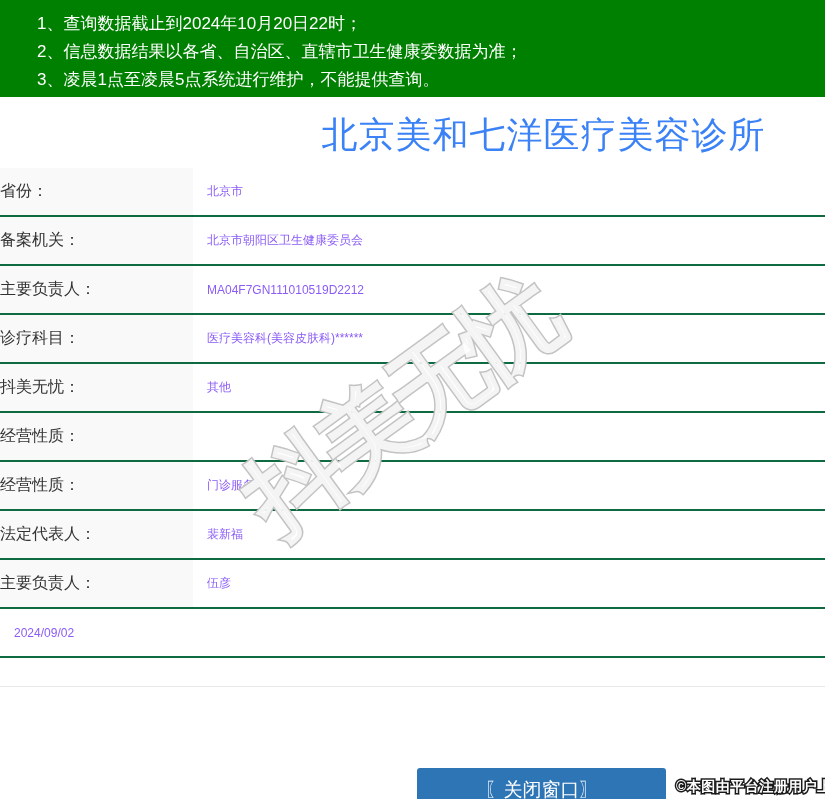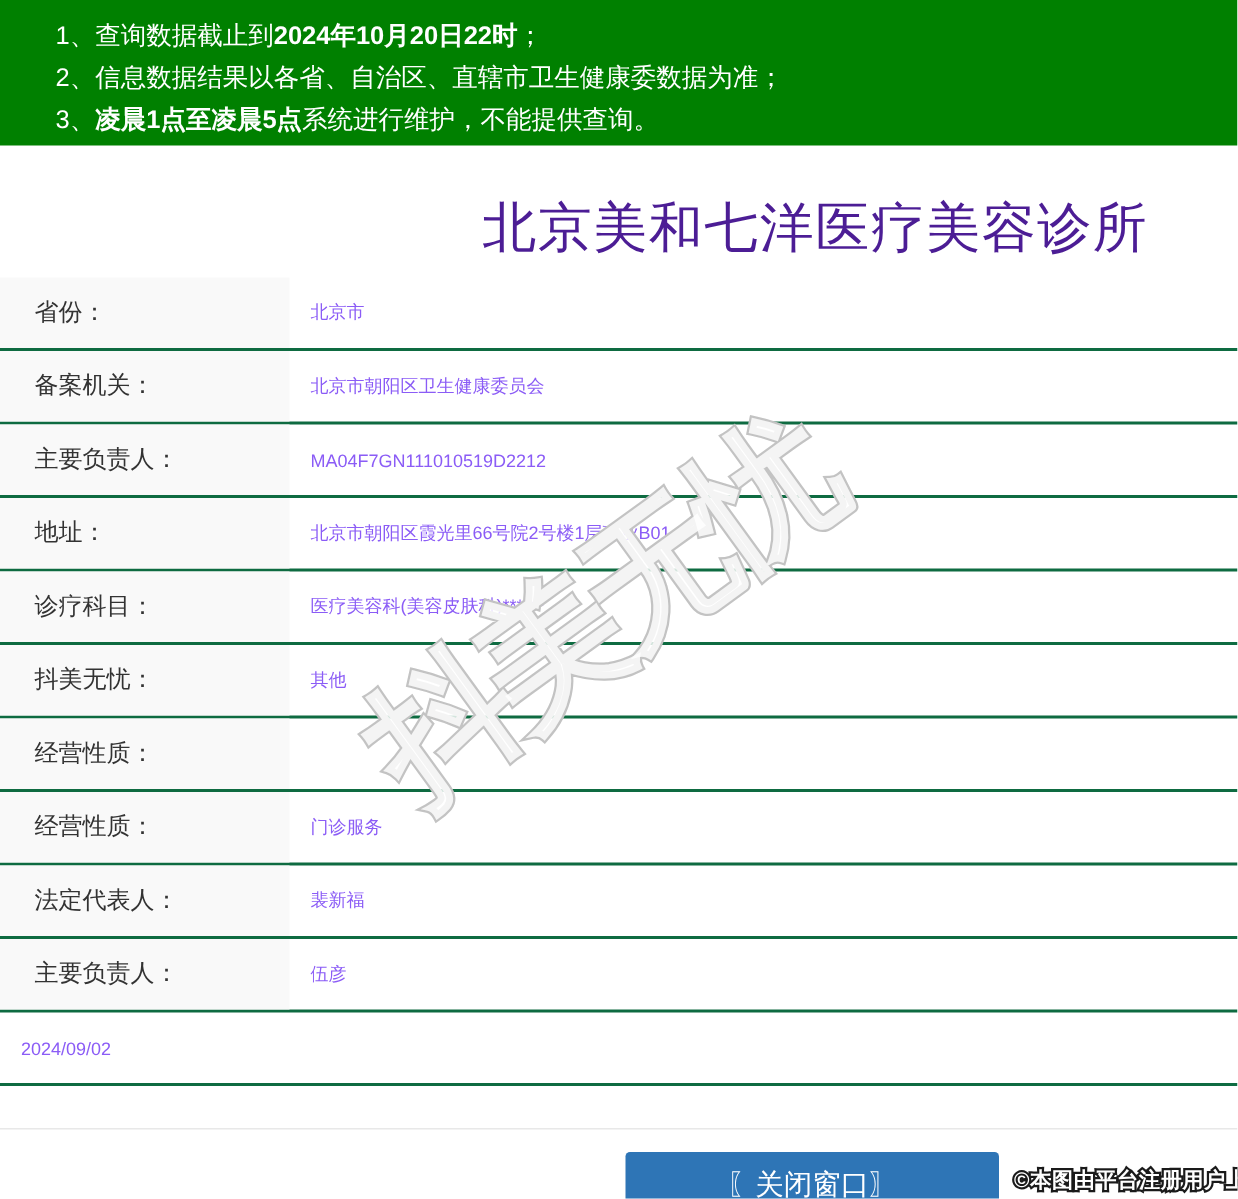--- a/index.html
+++ b/index.html
@@ -23,48 +23,47 @@
     width:825px;
     background:var(--banner-green);
     padding:10px 20px 3px 37px;
     color:#fff;
   }
   .notice-line{
     font-size:17px;
     line-height:28px;
     white-space:nowrap;
   }
-  .notice-line b{font-weight:bold;}
+  .notice-line b{font-weight:normal;}
   
   .title{
-    margin:36px 0 0 0;
+    margin:19px 0 0 0;
     padding-left:262px;
     text-align:center;
     font-size:36px;
     line-height:38px;
     font-weight:400;
-    color:#4c1d95;
+    color:#3b82f6;
     letter-spacing:1px;
     white-space:nowrap;
   }
   
   .rtable{
     margin-top:14px;
     width:825px;
   }
   .rrow{
     display:flex;
     height:49px;
     border-bottom:2px solid var(--divider-green);
   }
   .rlabel{
     width:193px;
     background:var(--label-bg);
     display:flex;align-items:center;
-    padding-left:23px;
     font-size:16px;color:#333;
   }
   .rvalue{
     flex:1;
     display:flex;align-items:center;
     padding-left:14px;
     font-size:12px;color:#8b5cf6;
   }
   
   .light-divider{
@@ -132,24 +131,20 @@
       </div>
       <div class="rrow">
         <div class="rlabel">备案机关：</div>
         <div class="rvalue">北京市朝阳区卫生健康委员会</div>
       </div>
       <div class="rrow">
         <div class="rlabel">主要负责人：</div>
         <div class="rvalue">MA04F7GN111010519D2212</div>
       </div>
       <div class="rrow">
-        <div class="rlabel">地址：</div>
-        <div class="rvalue">北京市朝阳区霞光里66号院2号楼1层商业B01</div>
-      </div>
-      <div class="rrow">
         <div class="rlabel">诊疗科目：</div>
         <div class="rvalue">医疗美容科(美容皮肤科)******</div>
       </div>
       <div class="rrow">
         <div class="rlabel">抖美无忧：</div>
         <div class="rvalue">其他</div>
       </div>
       <div class="rrow">
         <div class="rlabel">经营性质：</div>
       </div>

